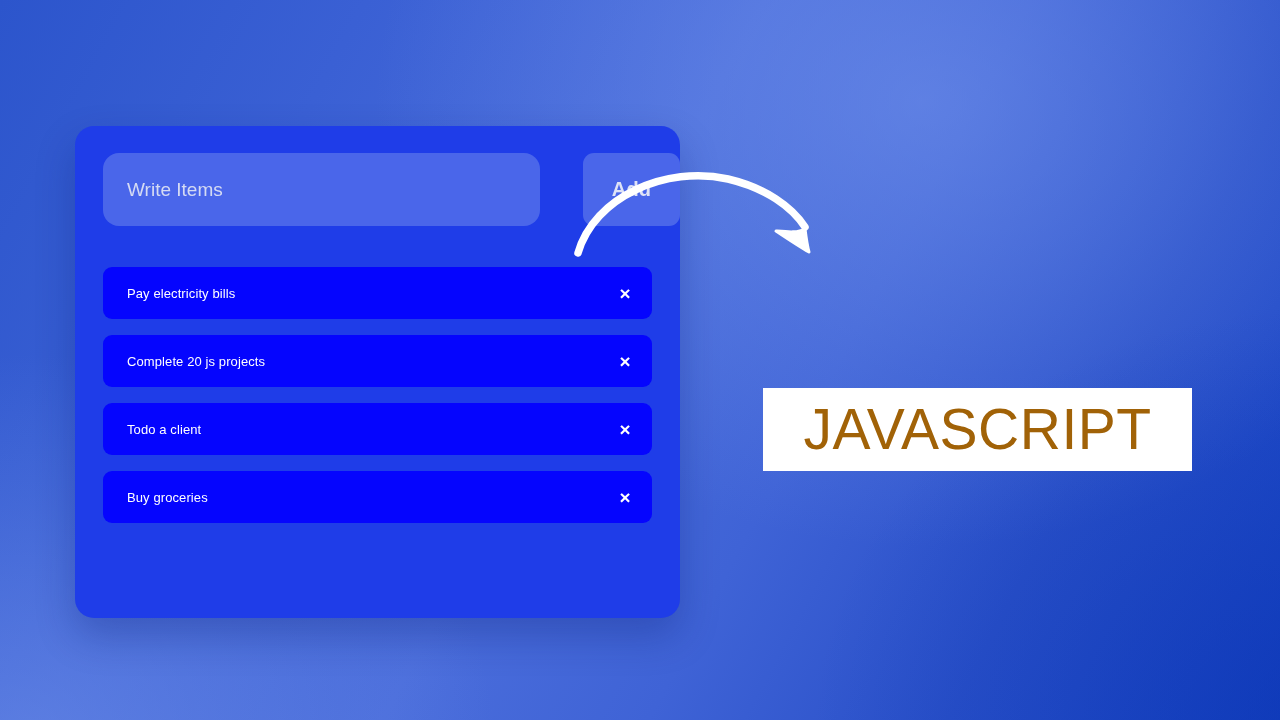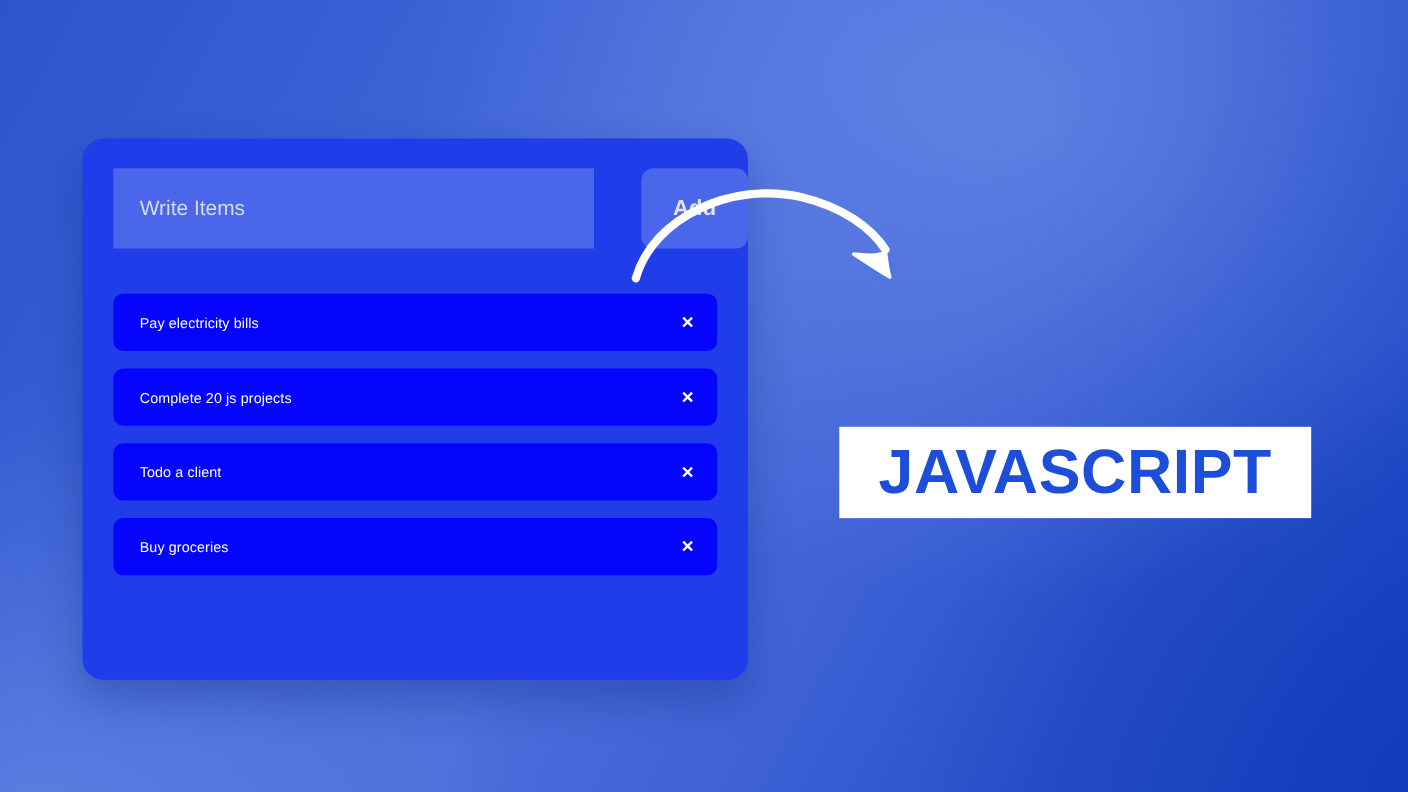--- a/index.html
+++ b/index.html
@@ -64,21 +64,21 @@
   }
   #write-items-input {
     position: absolute;
     left: 0;
     top: 0;
     width: 437px;
     height: 73px;
     box-sizing: border-box;
     border: none;
     outline: none;
-    border-radius: 0;
+    border-radius: 16px;
     background: #4a66ea;
     color: #ffffff;
     font-family: "Liberation Sans", sans-serif;
     font-size: 19px;
     padding: 0 24px;
   }
   #write-items-input::placeholder {
     color: #d5dbf3;
     opacity: 1;
   }
@@ -169,23 +169,23 @@
     left: 763px;
     top: 388px;
     width: 429px;
     height: 83px;
     background: #ffffff;
     display: flex;
     align-items: center;
     justify-content: center;
   }
   #subtitle-text {
-    color: #1d4ed8;
+    color: #a16207;
     font-size: 57px;
-    font-weight: bold;
+    font-weight: normal;
     letter-spacing: 0.5px;
     line-height: 1;
     white-space: nowrap;
   }
 </style>
 </head>
 <body>
 
 <div id="stage">
 

